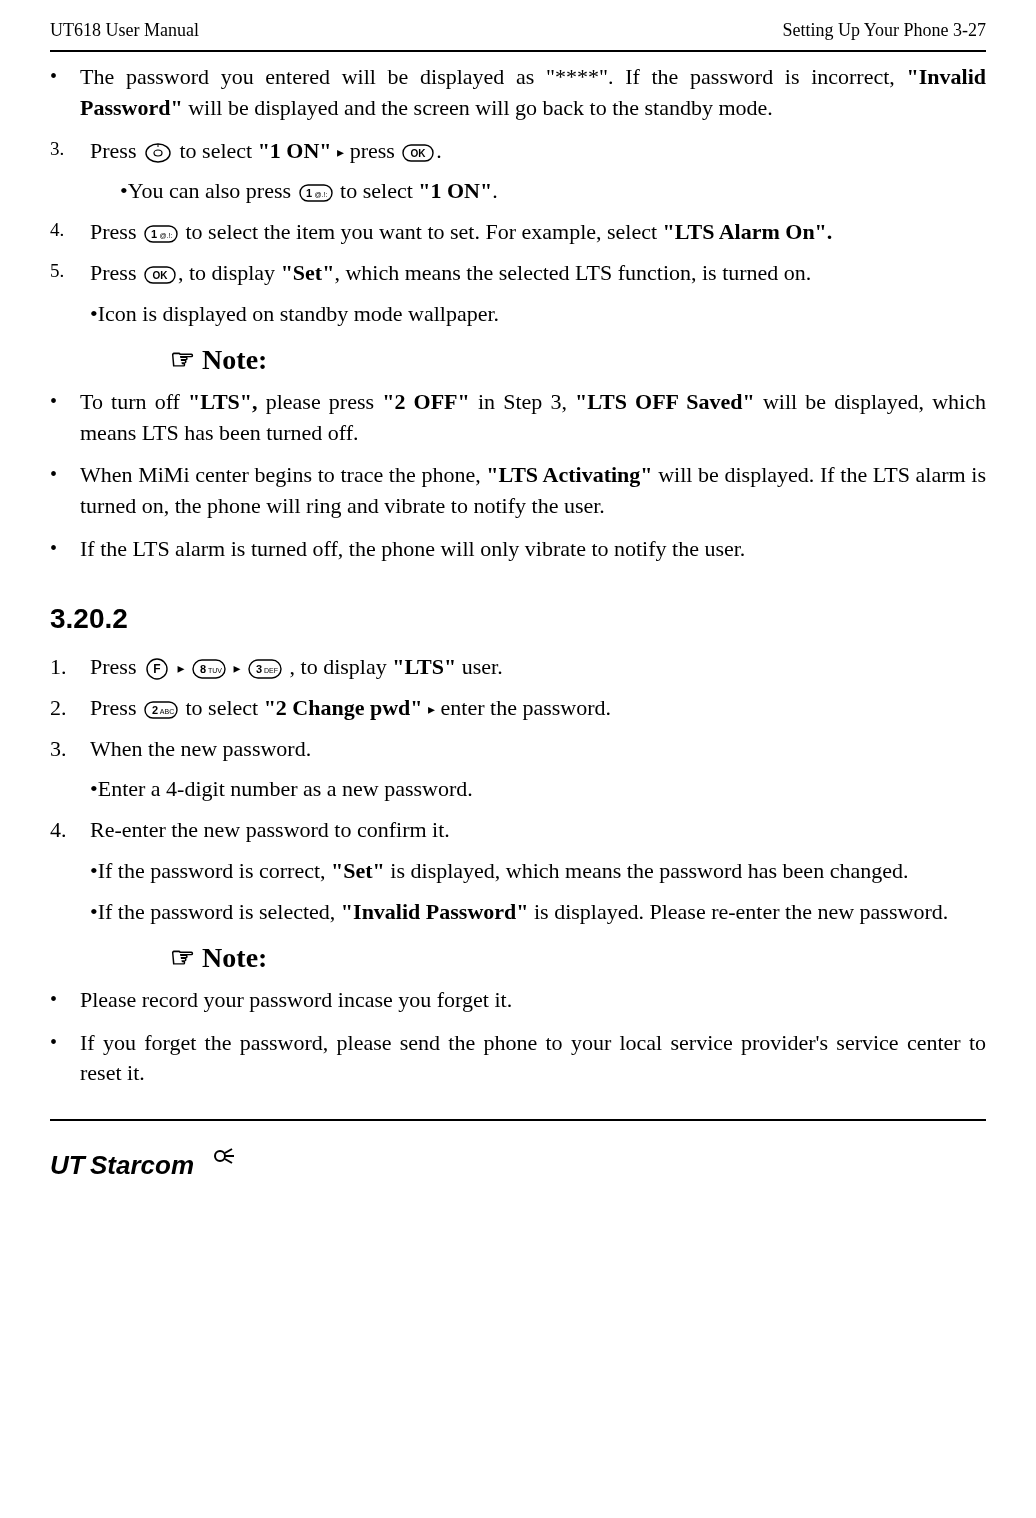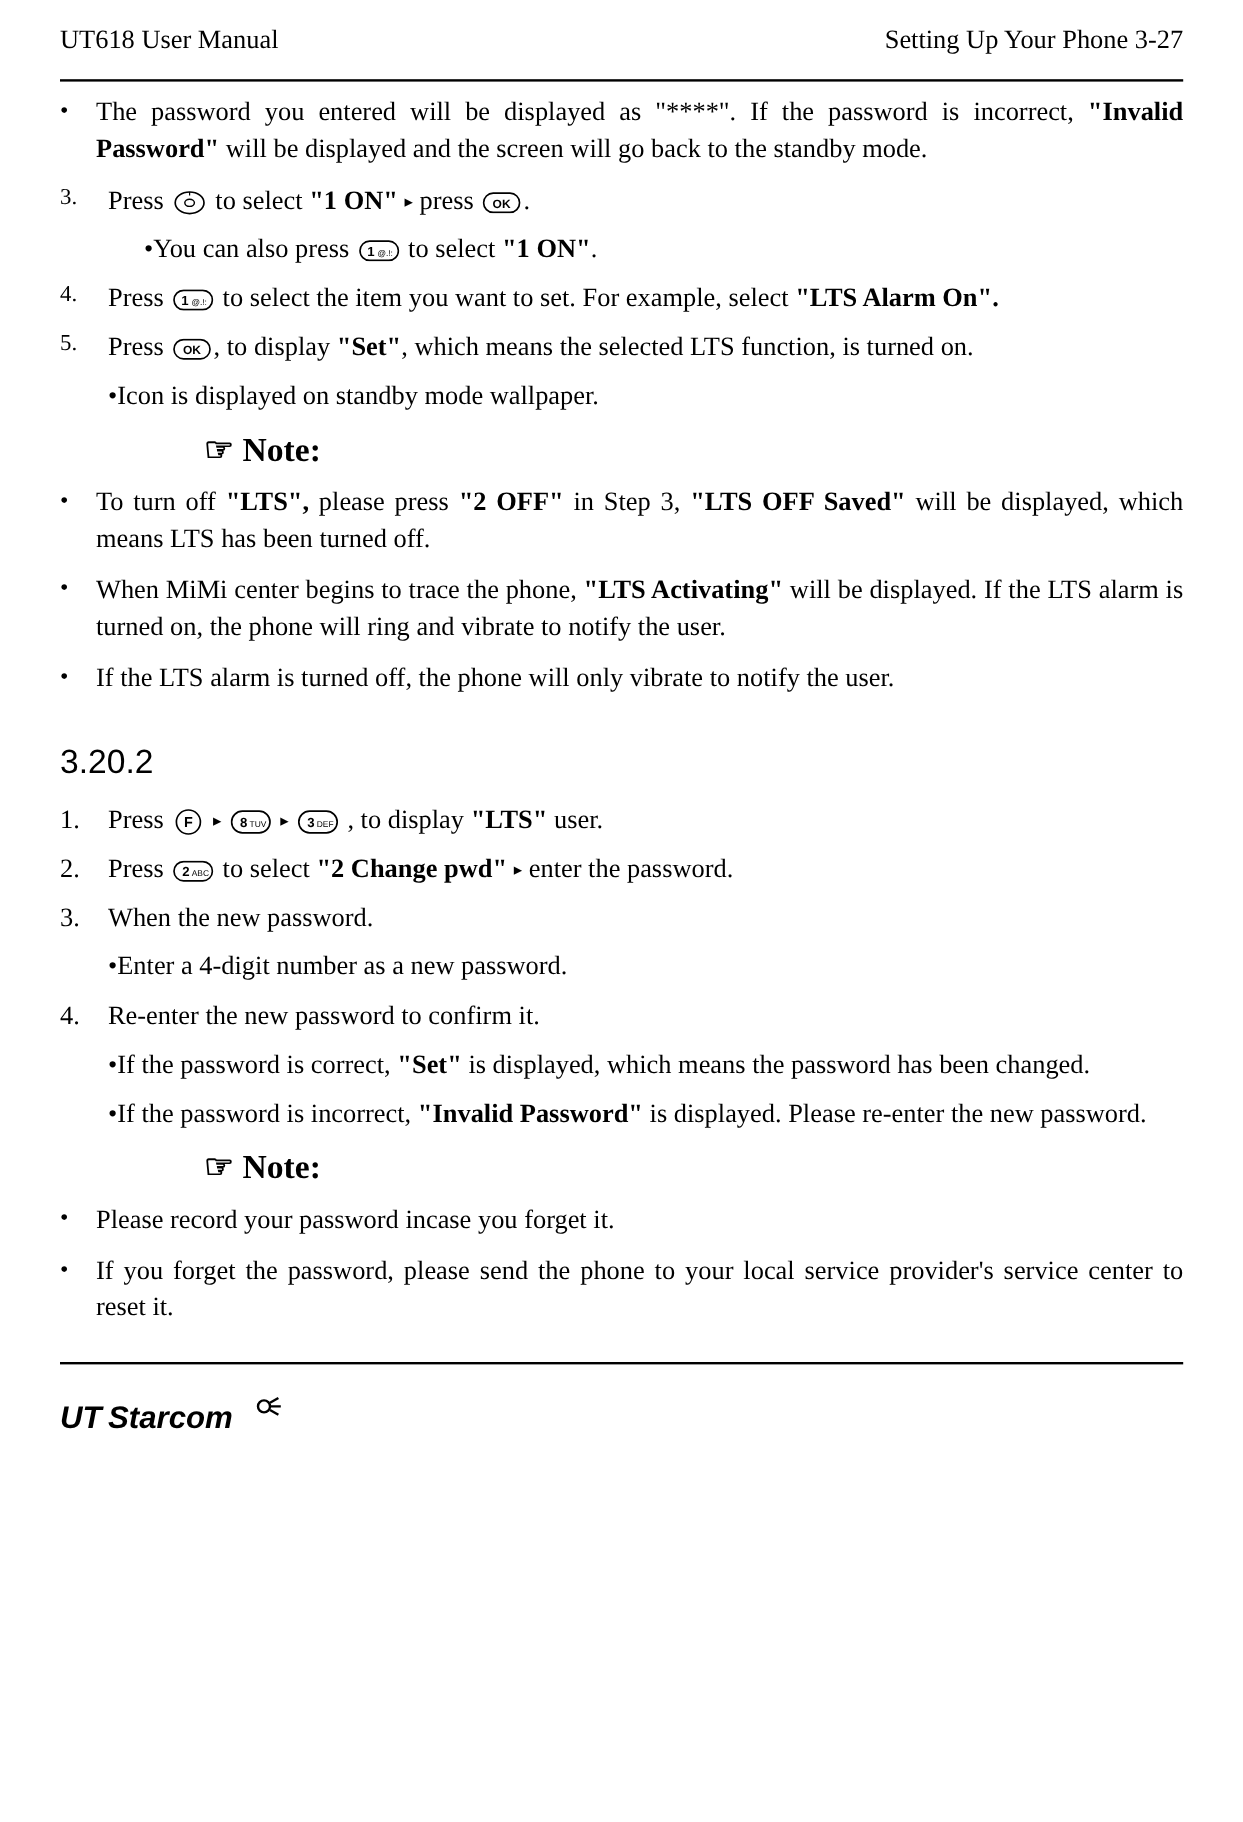--- a/index.html
+++ b/index.html
@@ -13,22 +13,22 @@
     box-sizing: border-box;
     position: relative;
   }
   .page {
     padding: 20px 50px 30px 50px;
     box-sizing: border-box;
   }
   .header {
     display: flex;
     justify-content: space-between;
-    font-size: 22px;
-    padding-bottom: 20px;
+    font-size: 18px;
+    padding-bottom: 9px;
   }
   .hr-top {
     border: none;
     border-top: 2px solid #000;
     margin: 0 0 10px 0;
   }
   .hr-bottom {
     border: none;
     border-top: 2px solid #000;
     margin: 30px 0 0 0;
@@ -83,21 +83,21 @@
   }
   .note-label {
     margin-left: 120px;
     font-weight: bold;
     font-size: 28px;
     margin-top: 6px;
     margin-bottom: 6px;
   }
   .section-h {
     font-family: Arial, Helvetica, sans-serif;
-    font-weight: normal;
+    font-weight: bold;
     font-size: 28px;
     margin-top: 34px;
     margin-bottom: 14px;
     display: flex;
   }
   .section-h .secnum {
     width: 120px;
     flex: none;
   }
   .icon-btn {
@@ -298,21 +298,21 @@
       </li>
       <li style="margin-left:40px;">
         <span class="bull">•</span>
         <span class="txt">
           <span>If the password is correct, </span><b>"Set"</b><span> is displayed, which means the password has been changed.</span>
         </span>
       </li>
       <li style="margin-left:40px;">
         <span class="bull">•</span>
         <span class="txt">
-          <span>If the password is incorrect, </span><b>"Invalid Password"</b><span> is displayed. Please re-enter the new password.</span>
+          <span>If the password is selected, </span><b>"Invalid Password"</b><span> is displayed. Please re-enter the new password.</span>
         </span>
       </li>
     </ol>
 
     <div class="note-label">☞ Note:</div>
     <ul class="bullets indent-text">
       <li>
         <span class="bull">•</span>
         <span class="txt">Please record your password incase you forget it.</span>
       </li>

